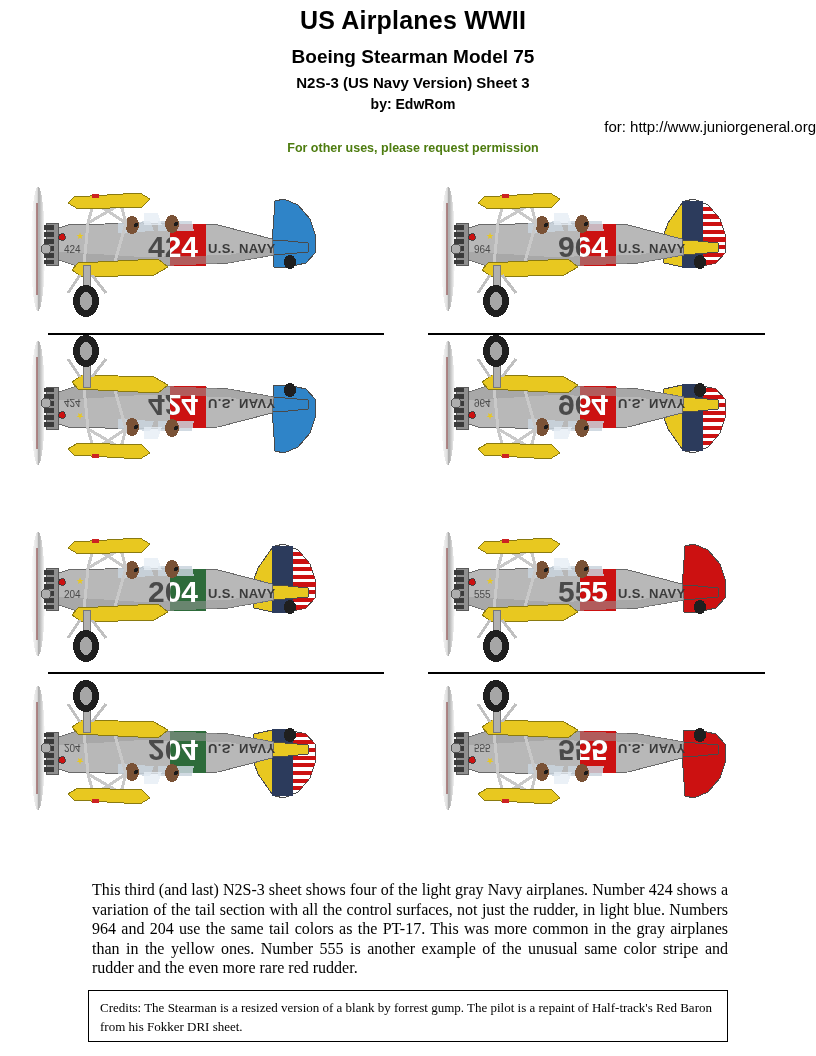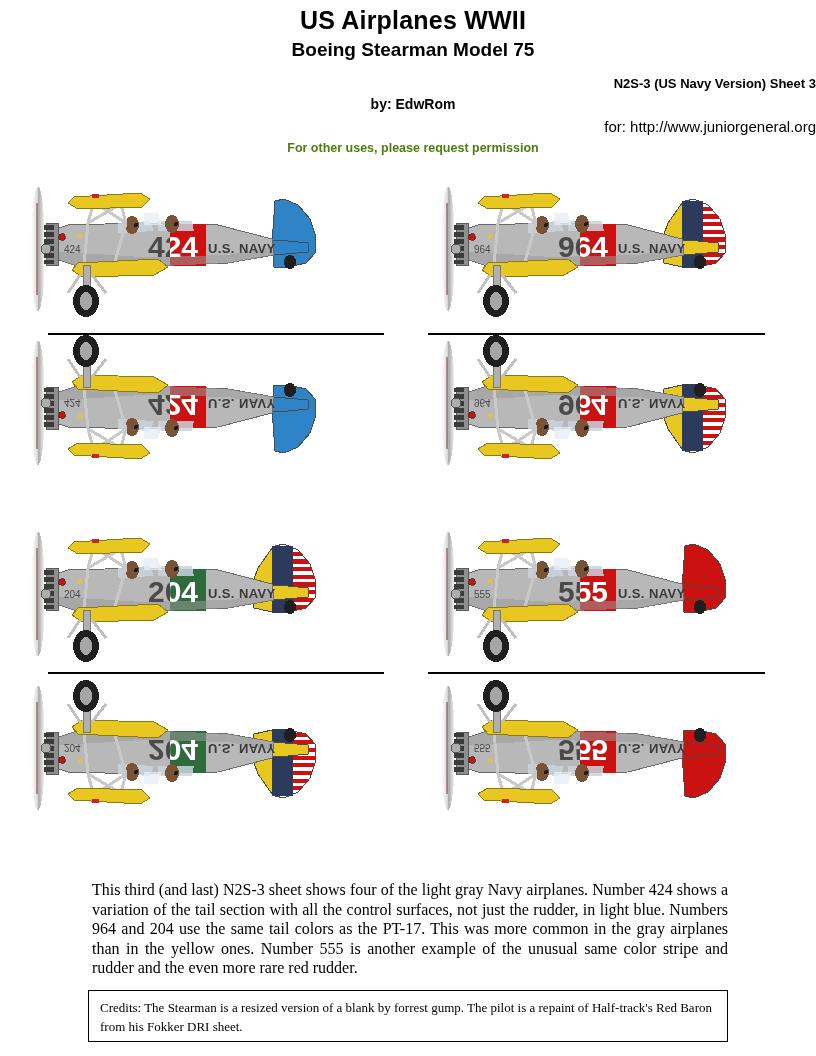--- a/index.html
+++ b/index.html
@@ -9,22 +9,22 @@
     background: #ffffff;
     font-family: "Liberation Sans", sans-serif;
     color: #000000;
     position: relative;
     overflow: hidden;
   }
 
   
   .header { width:100%; text-align:center; padding-top:4px;padding-left:10px; }
   .h-title  { font-size:25px; font-weight:bold; letter-spacing:.2px; line-height:1.28; }
-  .h-sub1   { font-size:19px; font-weight:bold; line-height:1.35; margin-top:1px; }
-  .h-sub2   { font-size:13px; font-weight:bold; line-height:1.4; margin-top:12px;text-align:right; }
+  .h-sub1   { font-size:19px; font-weight:bold; line-height:1.35; margin-top:8px; }
+  .h-sub2   { font-size:15px; font-weight:bold; line-height:1.4; margin-top:2px; }
   .h-sub3   { font-size:14px; font-weight:bold; line-height:1.4; margin-top:2px; }
   .h-sub4   { font-size:15px; font-weight:normal; line-height:1.4; margin-top:2px;text-align:right; }
   .h-note   { font-size:12.5px; font-weight:bold; color:#4d7c0f; line-height:1.4; margin-top:3px; }
 
   
   .sheet { position:absolute; left:0; top:175px; width:816px; height:690px; }
   .cell  { position:absolute; width:408px; height:150px; }
   .cell.r0 { top:0; }    .cell.r1 { top:150px; }
   .cell.r2 { top:345px; } .cell.r3 { top:495px; }
   .cell.c0 { left:0; }   .cell.c1 { left:410px; }

